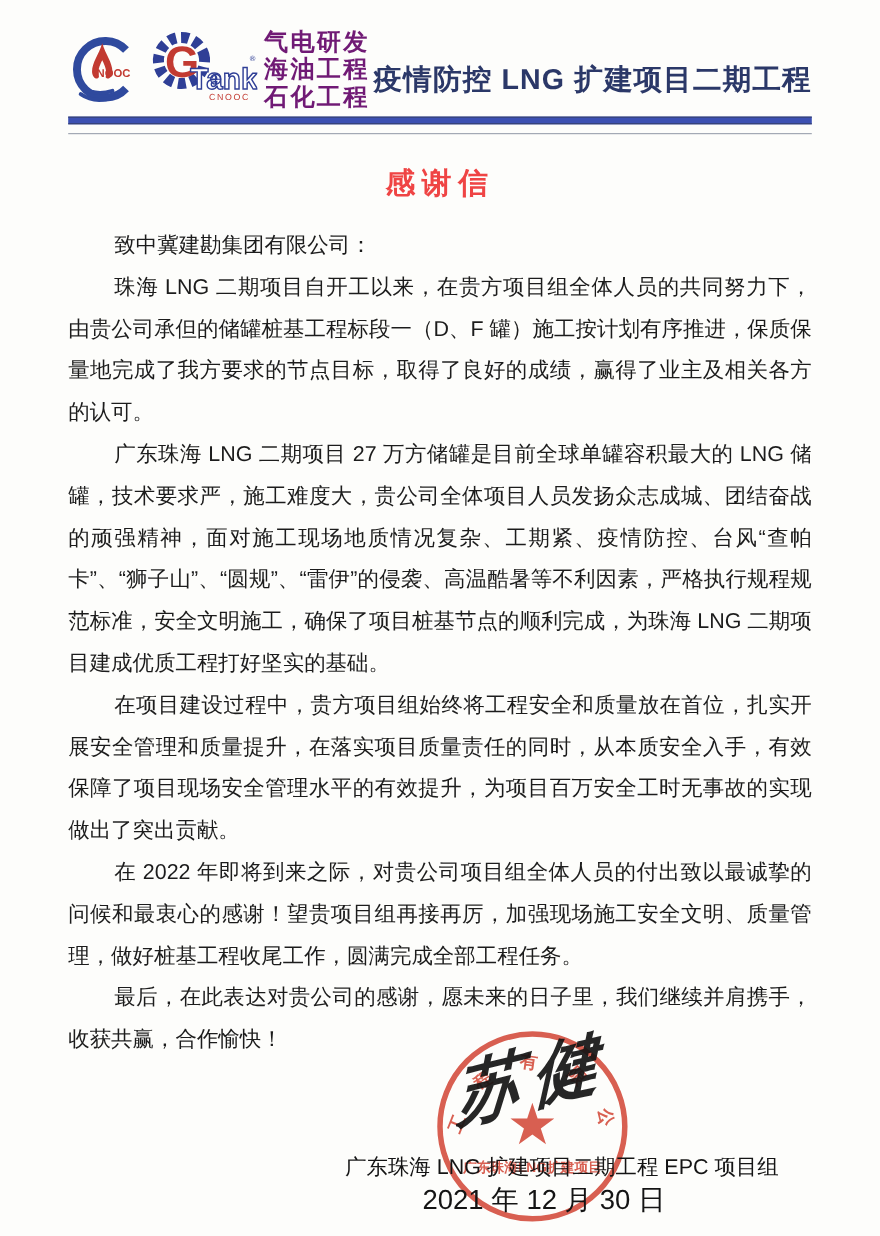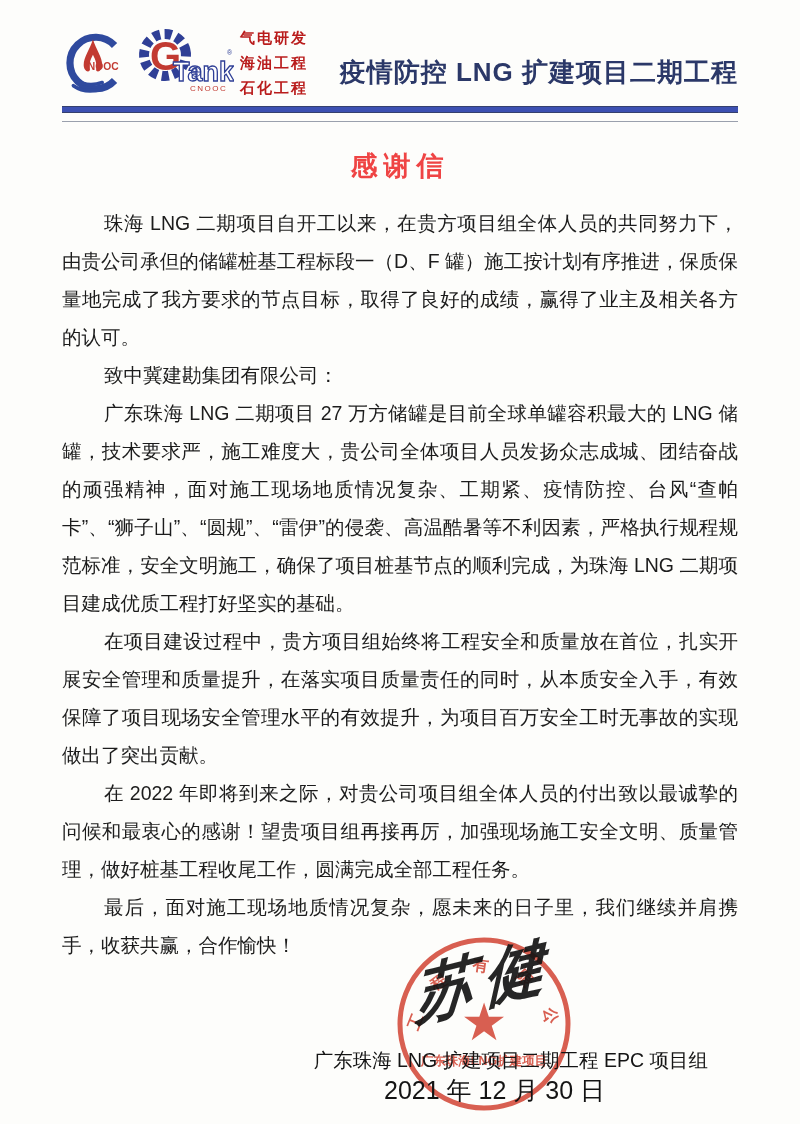--- a/index.html
+++ b/index.html
@@ -4,21 +4,21 @@
 <style>
   html,body{margin:0;padding:0;background:#e8e8e6;}
   .page{
     width:800px;height:1124px;margin:0 auto;background:#fdfdfb;
     box-sizing:border-box;padding:14px 62px 0 62px;position:relative;
     font-family:"Liberation Sans",sans-serif;color:#1d1d1d;overflow:hidden;
   }
   
   .hdr{display:flex;align-items:flex-end;justify-content:space-between;height:86px;}
   .logos{display:flex;align-items:center;gap:4px;}
-  .tagline{font-size:15px;line-height:25px;font-weight:bold;color:#b91c1c;letter-spacing:2px;margin-left:2px;}
+  .tagline{font-size:22px;line-height:25px;font-weight:bold;color:#701a75;letter-spacing:2px;margin-left:2px;}
   .proj-title{font-size:26px;font-weight:bold;color:#2b3868;letter-spacing:1px;padding-bottom:10px;white-space:nowrap;}
   .rule{height:5px;background:#3c50b2;border-top:1px solid #35406e;border-bottom:1px solid #35406e;margin-top:6px;}
   .rule2{height:1px;background:#9aa0ad;margin-top:8px;}
   
   .letter-title{font-size:27px;font-weight:bold;text-align:center;letter-spacing:6px;color:#ef4444;margin:26px 0 20px 0;}
   .body-p{font-size:19.5px;line-height:38px;margin:0;text-align:justify;text-indent:2.15em;color:#1c1c1c;}
   
   .sign-area{position:relative;height:205px;}
   .seal{position:absolute;left:332px;top:-30px;width:180px;height:180px;opacity:.88;z-index:1;}
   .signature{
@@ -59,26 +59,26 @@
         <div>石化工程</div>
       </div>
     </div>
     <div class="proj-title">疫情防控 LNG 扩建项目二期工程</div>
   </header>
   <div class="rule"></div>
   <div class="rule2"></div>
 
   <main>
     <h1 class="letter-title">感谢信</h1>
+    <p class="body-p">致中冀建勘集团有限公司：</p>
     <p class="body-p">珠海 LNG 二期项目自开工以来，在贵方项目组全体人员的共同努力下，由贵公司承但的储罐桩基工程标段一（D、F 罐）施工按计划有序推进，保质保量地完成了我方要求的节点目标，取得了良好的成绩，赢得了业主及相关各方的认可。</p>
-    <p class="body-p">致中冀建勘集团有限公司：</p>
     <p class="body-p">广东珠海 LNG 二期项目 27 万方储罐是目前全球单罐容积最大的 LNG 储罐，技术要求严，施工难度大，贵公司全体项目人员发扬众志成城、团结奋战的顽强精神，面对施工现场地质情况复杂、工期紧、疫情防控、台风“查帕卡”、“狮子山”、“圆规”、“雷伊”的侵袭、高温酷暑等不利因素，严格执行规程规范标准，安全文明施工，确保了项目桩基节点的顺利完成，为珠海 LNG 二期项目建成优质工程打好坚实的基础。</p>
     <p class="body-p">在项目建设过程中，贵方项目组始终将工程安全和质量放在首位，扎实开展安全管理和质量提升，在落实项目质量责任的同时，从本质安全入手，有效保障了项目现场安全管理水平的有效提升，为项目百万安全工时无事故的实现做出了突出贡献。</p>
     <p class="body-p">在 2022 年即将到来之际，对贵公司项目组全体人员的付出致以最诚挚的问候和最衷心的感谢！望贵项目组再接再厉，加强现场施工安全文明、质量管理，做好桩基工程收尾工作，圆满完成全部工程任务。</p>
-    <p class="body-p">最后，面对施工现场地质情况复杂，愿未来的日子里，我们继续并肩携手，收获共赢，合作愉快！</p>
+    <p class="body-p">最后，在此表达对贵公司的感谢，愿未来的日子里，我们继续并肩携手，收获共赢，合作愉快！</p>
 
     <div class="sign-area">
       <svg class="seal" viewBox="0 0 180 180">
         <defs>
           <path id="sealArc" d="M 28 112 A 63 63 0 1 1 152 112" fill="none"></path>
         </defs>
         <circle cx="90" cy="90" r="84" fill="none" stroke="#d34a3a" stroke-width="5"></circle>
         <text font-size="16" fill="#d34a3a" letter-spacing="26" font-weight="bold">
           <textPath href="#sealArc" startOffset="14">工程有限公司</textPath>
         </text>

